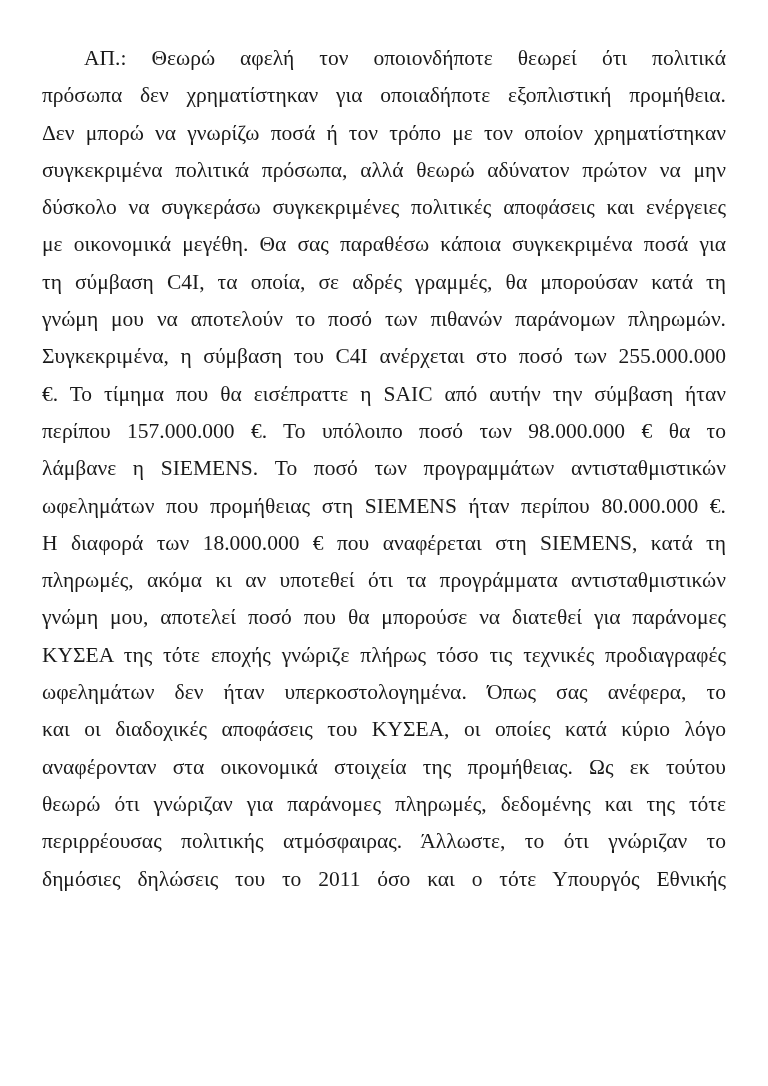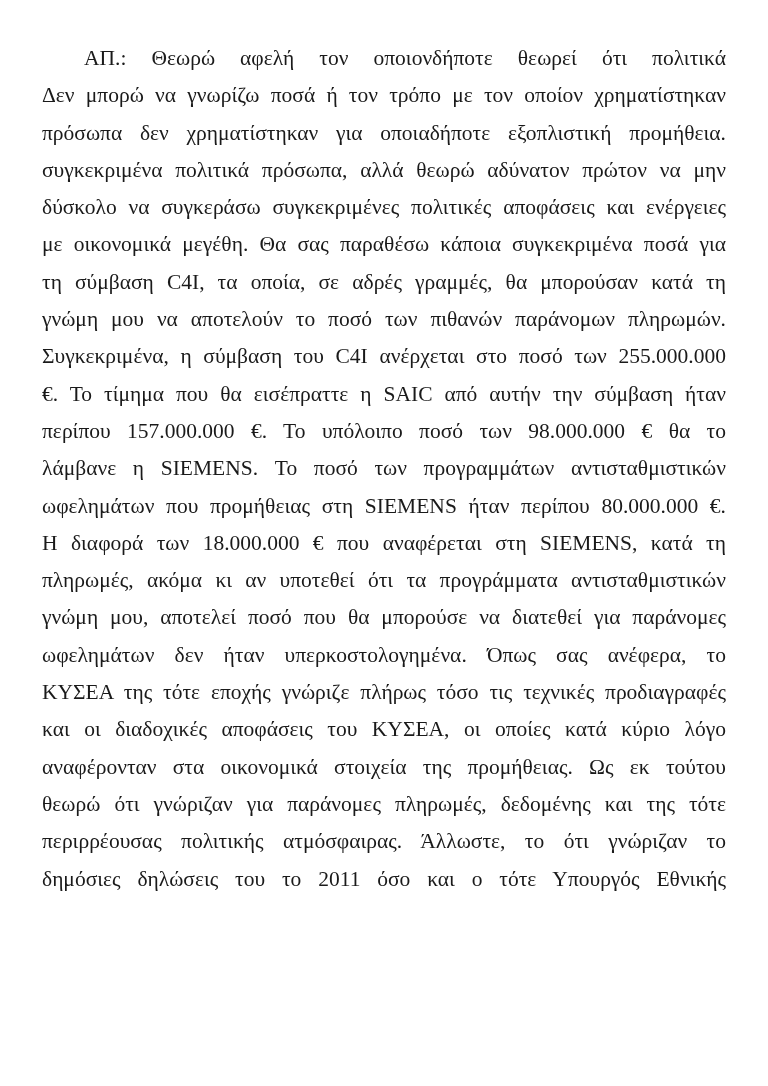--- a/index.html
+++ b/index.html
@@ -43,36 +43,36 @@
     .line.first {
       padding-left: 42px;
     }
   </style>
 </head>
 <body>
 
 <div class="page">
   <div class="text-block">
     <span class="line first">ΑΠ.: Θεωρώ αφελή τον οποιονδήποτε θεωρεί ότι πολιτικά</span>
+    <span class="line">πρόσωπα δεν χρηματίστηκαν για οποιαδήποτε εξοπλιστική προμήθεια.</span>
     <span class="line">Δεν μπορώ να γνωρίζω ποσά ή τον τρόπο με τον οποίον χρηματίστηκαν</span>
-    <span class="line">πρόσωπα δεν χρηματίστηκαν για οποιαδήποτε εξοπλιστική προμήθεια.</span>
     <span class="line">συγκεκριμένα πολιτικά πρόσωπα, αλλά θεωρώ αδύνατον πρώτον να μην</span>
     <span class="line">δύσκολο να συγκεράσω συγκεκριμένες πολιτικές αποφάσεις και ενέργειες</span>
     <span class="line">με οικονομικά μεγέθη. Θα σας παραθέσω κάποια συγκεκριμένα ποσά για</span>
     <span class="line">τη σύμβαση C4I, τα οποία, σε αδρές γραμμές, θα μπορούσαν κατά τη</span>
     <span class="line">γνώμη μου να αποτελούν το ποσό των πιθανών παράνομων πληρωμών.</span>
     <span class="line">Συγκεκριμένα, η σύμβαση του C4I ανέρχεται στο ποσό των 255.000.000</span>
     <span class="line">€. Το τίμημα που θα εισέπραττε η SAIC από αυτήν την σύμβαση ήταν</span>
     <span class="line">περίπου 157.000.000 €. Το υπόλοιπο ποσό των 98.000.000 € θα το</span>
     <span class="line">λάμβανε η SIEMENS. Το ποσό των προγραμμάτων αντισταθμιστικών</span>
     <span class="line">ωφελημάτων που προμήθειας στη SIEMENS ήταν περίπου 80.000.000 €.</span>
     <span class="line">Η διαφορά των 18.000.000 € που αναφέρεται στη SIEMENS, κατά τη</span>
     <span class="line">πληρωμές, ακόμα κι αν υποτεθεί ότι τα προγράμματα αντισταθμιστικών</span>
     <span class="line">γνώμη μου, αποτελεί ποσό που θα μπορούσε να διατεθεί για παράνομες</span>
+    <span class="line">ΚΥΣΕΑ της τότε εποχής γνώριζε πλήρως τόσο τις τεχνικές προδιαγραφές</span>
     <span class="line">ωφελημάτων δεν ήταν υπερκοστολογημένα. Όπως σας ανέφερα, το</span>
-    <span class="line">ΚΥΣΕΑ της τότε εποχής γνώριζε πλήρως τόσο τις τεχνικές προδιαγραφές</span>
     <span class="line">και οι διαδοχικές αποφάσεις του ΚΥΣΕΑ, οι οποίες κατά κύριο λόγο</span>
     <span class="line">αναφέρονταν στα οικονομικά στοιχεία της προμήθειας. Ως εκ τούτου</span>
     <span class="line">θεωρώ ότι γνώριζαν για παράνομες πληρωμές, δεδομένης και της τότε</span>
     <span class="line">περιρρέουσας πολιτικής ατμόσφαιρας. Άλλωστε, το ότι γνώριζαν το</span>
     <span class="line">δημόσιες δηλώσεις του το 2011 όσο και ο τότε Υπουργός Εθνικής</span>
   </div>
 </div>
 
 </body></html>

